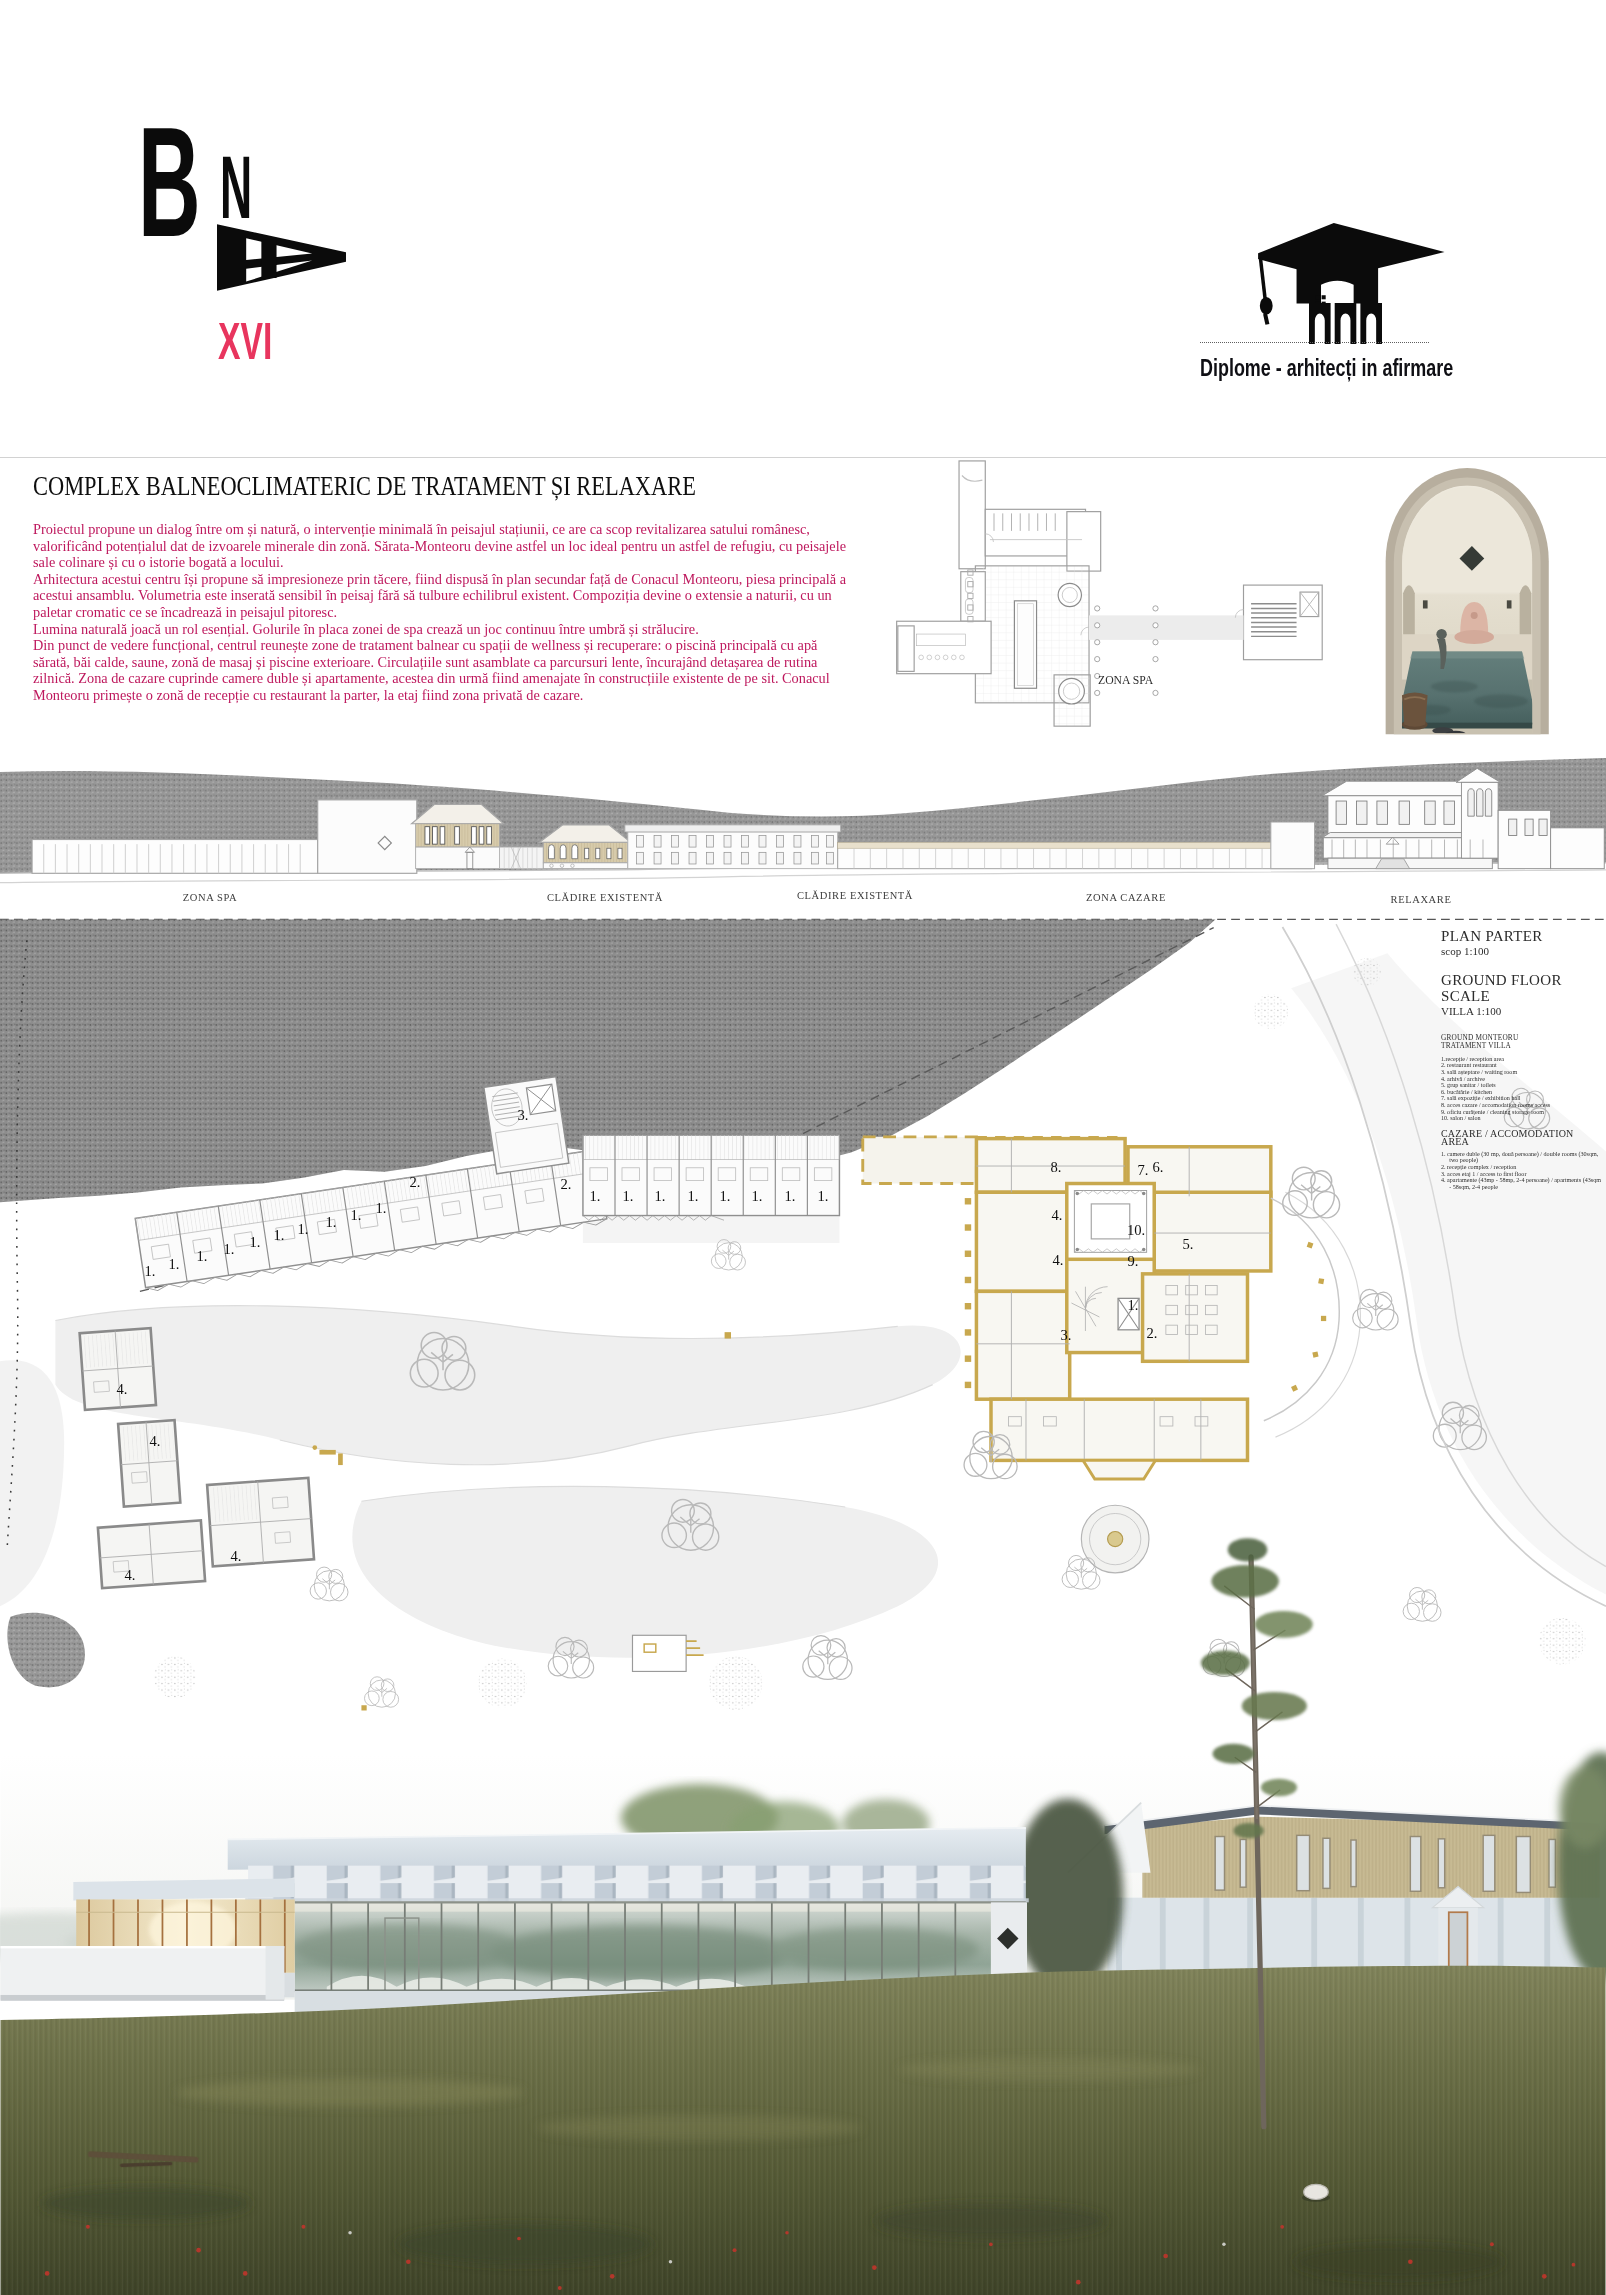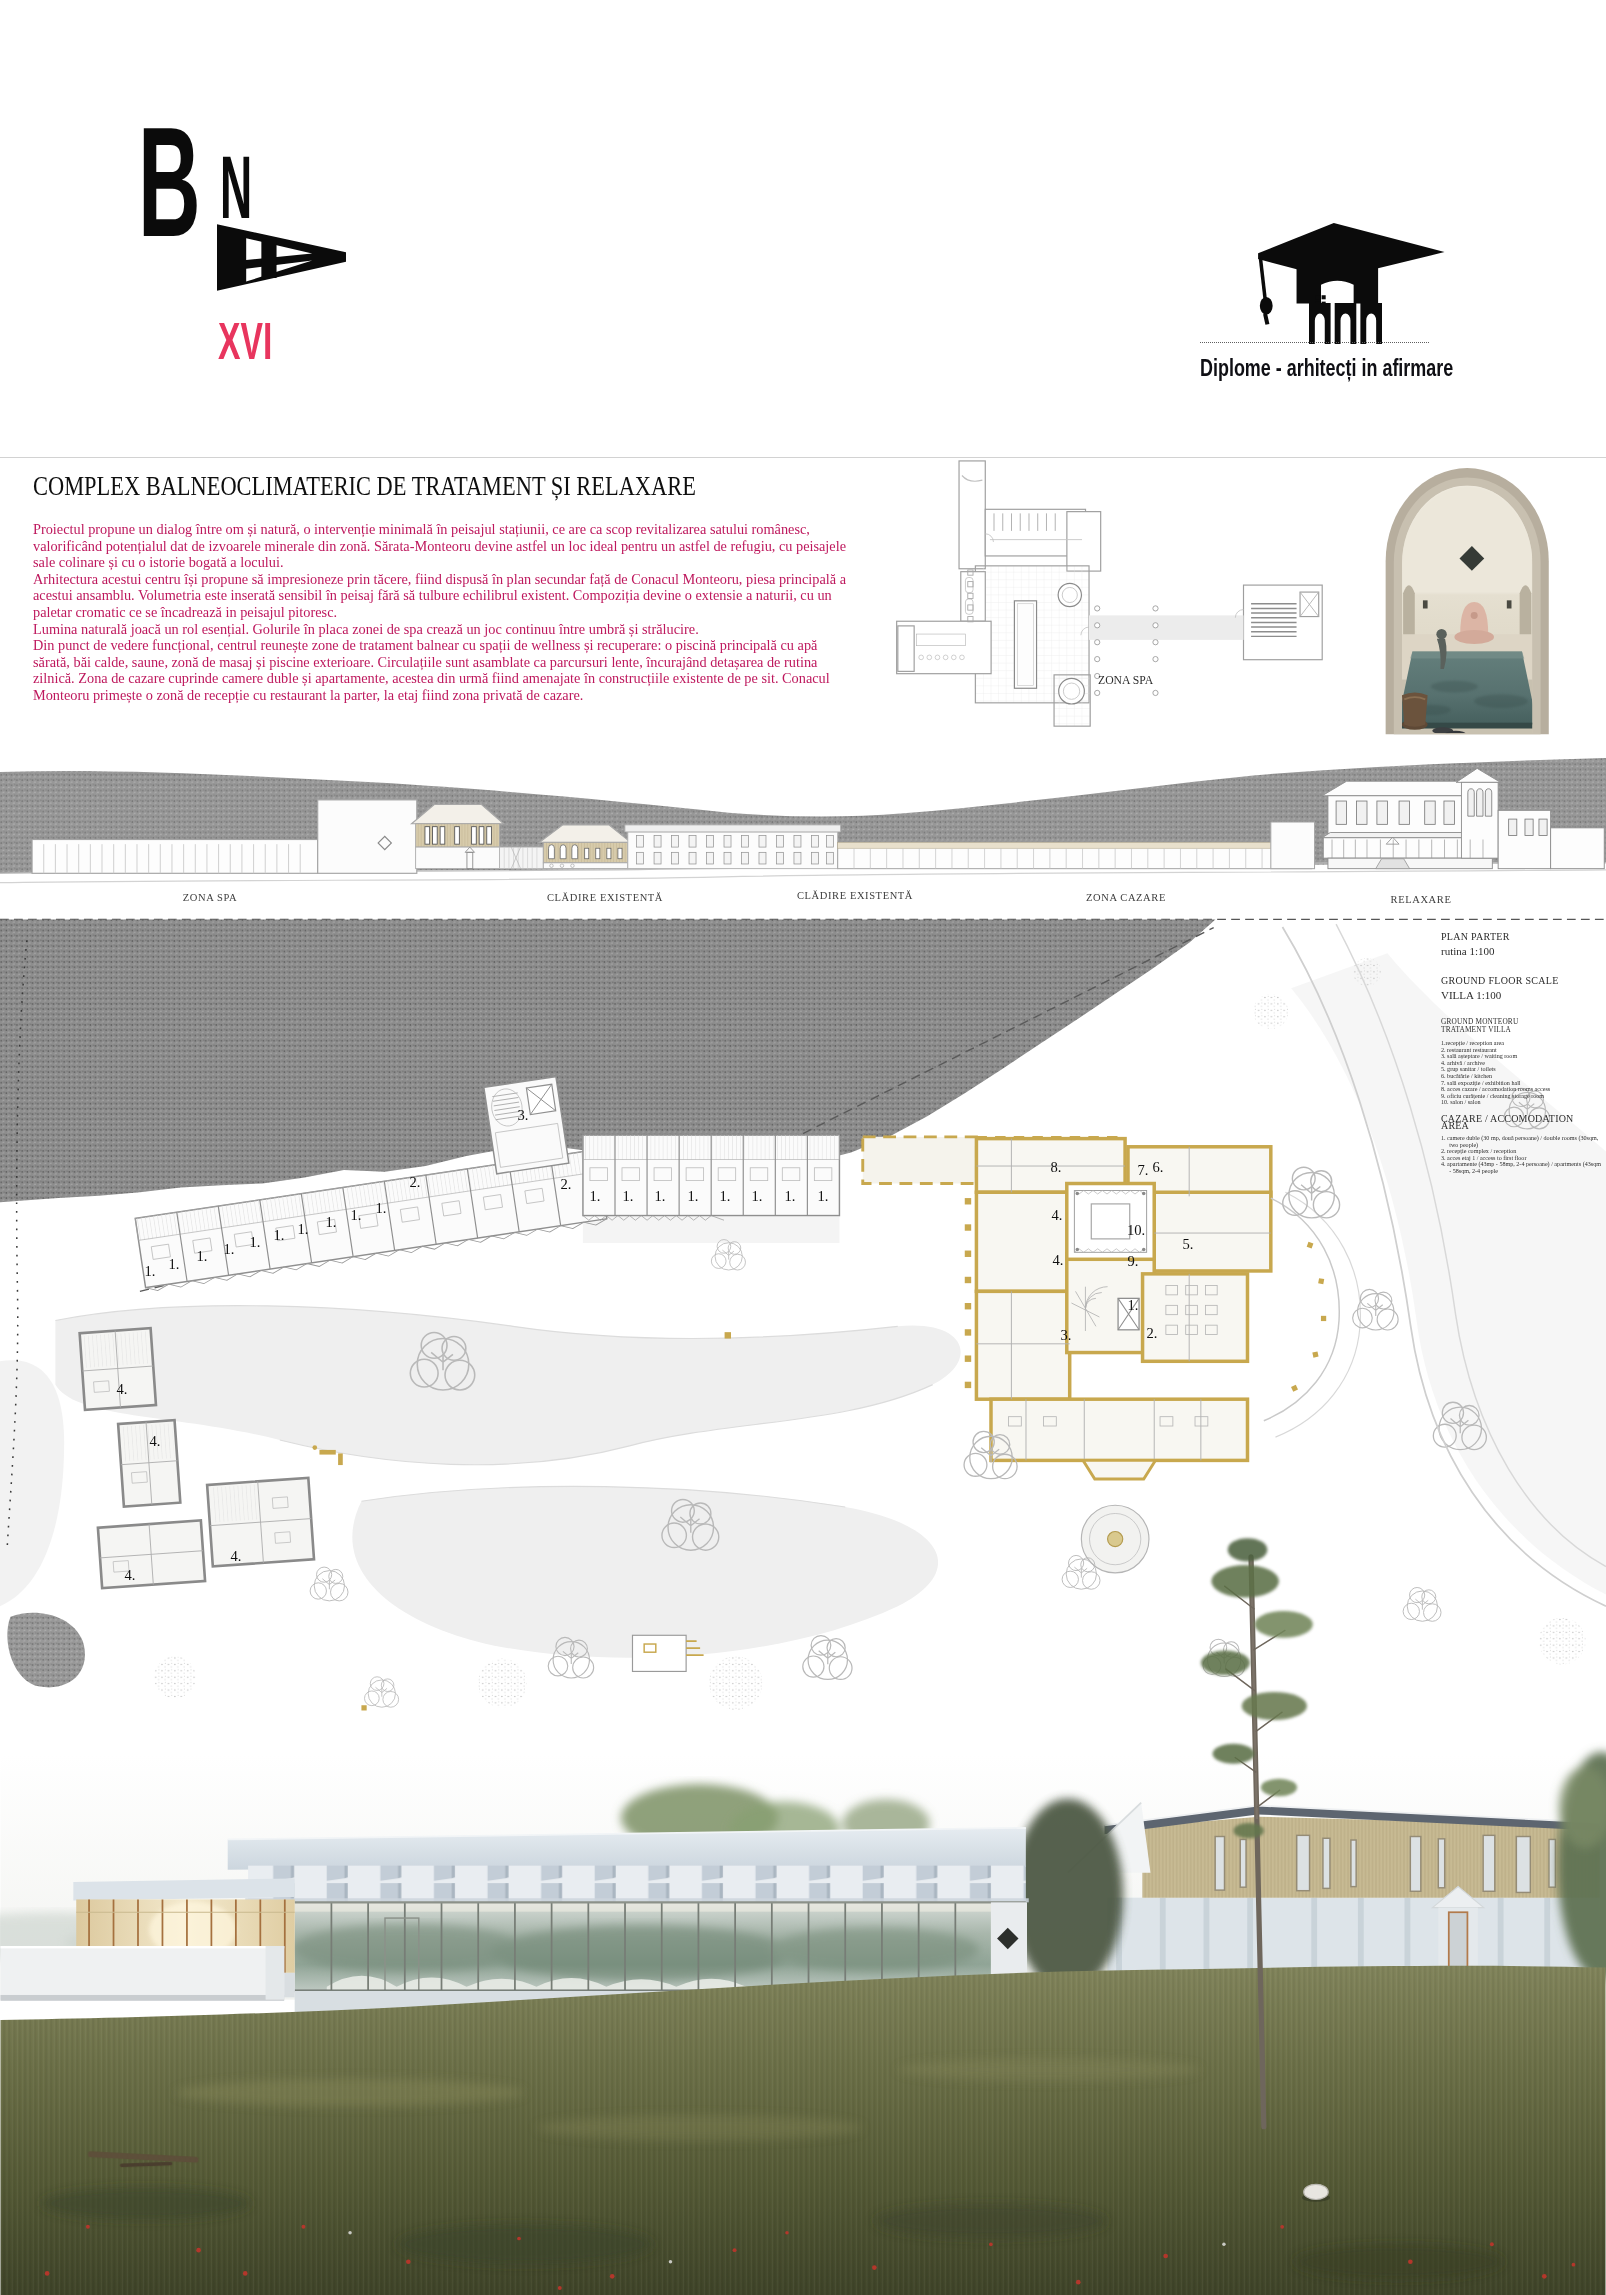--- a/index.html
+++ b/index.html
@@ -25,21 +25,21 @@
   .paras{width:823px;font-size:14.3px;line-height:16.6px;color:#be185d}
   .para{margin:0}
 
   
   .elev-label{position:absolute;font-size:10.5px;letter-spacing:0.6px;color:#3d3d3d;transform:translateX(-50%);white-space:nowrap}
   .spa-label{position:absolute;font-size:11.7px;color:#2d2d2d;white-space:nowrap}
   .pmark{position:absolute;font-size:14.6px;color:#0f0f0f;transform:translate(-50%,-50%);white-space:nowrap}
 
   
   #legend{width:161px;color:#2c2c2c}
-  .lg-title{font-size:10px;line-height:15.7px;letter-spacing:0.3px}
+  .lg-title{font-size:15px;line-height:15.7px;letter-spacing:0.3px}
   .lg-scale{font-size:11px;line-height:13.4px}
   .lg-gap1{height:15px}.lg-gap2{height:15.7px}.lg-gap3{height:6.4px}.lg-gap4{height:8.7px}.lg-gap5{height:5.2px}
   .lg-sub{font-size:7.3px;line-height:7.9px;letter-spacing:0.2px}
   .lg-cazare{font-size:10px;line-height:7.6px;font-weight:400;letter-spacing:0.2px}
   .lg-item{font-size:6.1px;line-height:6.6px;padding-left:8.2px;text-indent:-8.2px}
 </style>
 </head>
 <body>
 
 <div id="page">
@@ -631,21 +631,21 @@
         <circle cx="2345" cy="92" r="24"></circle>
         <circle cx="2680" cy="1240" r="40"></circle>
     </g>
 
     <path d="M2200,15 C2300,180 2380,420 2420,700 C2450,910 2560,1090 2755,1180" fill="none" stroke="#cfcfcf" stroke-width="3"></path>
     <path d="M2292,10 C2392,200 2462,430 2497,680 C2527,880 2622,1040 2755,1112" fill="none" stroke="#d8d8d8" stroke-width="2.5"></path>
   </svg>
 
   <div id="legend" class="abs" style="left:1441px;top:929px">
     <div class="lg-title">PLAN PARTER</div>
-    <div class="lg-scale">rutina 1:100</div>
+    <div class="lg-scale">scop 1:100</div>
     <div class="lg-gap1"></div>
     <div class="lg-title">GROUND FLOOR SCALE</div>
     <div class="lg-scale">VILLA 1:100</div>
     <div class="lg-gap2"></div>
     <div class="lg-sub">GROUND MONTEORU</div>
     <div class="lg-sub">TRATAMENT VILLA</div>
     <div class="lg-gap3"></div>
     <div>
         <div class="lg-item">1.recepție / reception area</div>
         <div class="lg-item">2.  restaurant restaurant</div>

